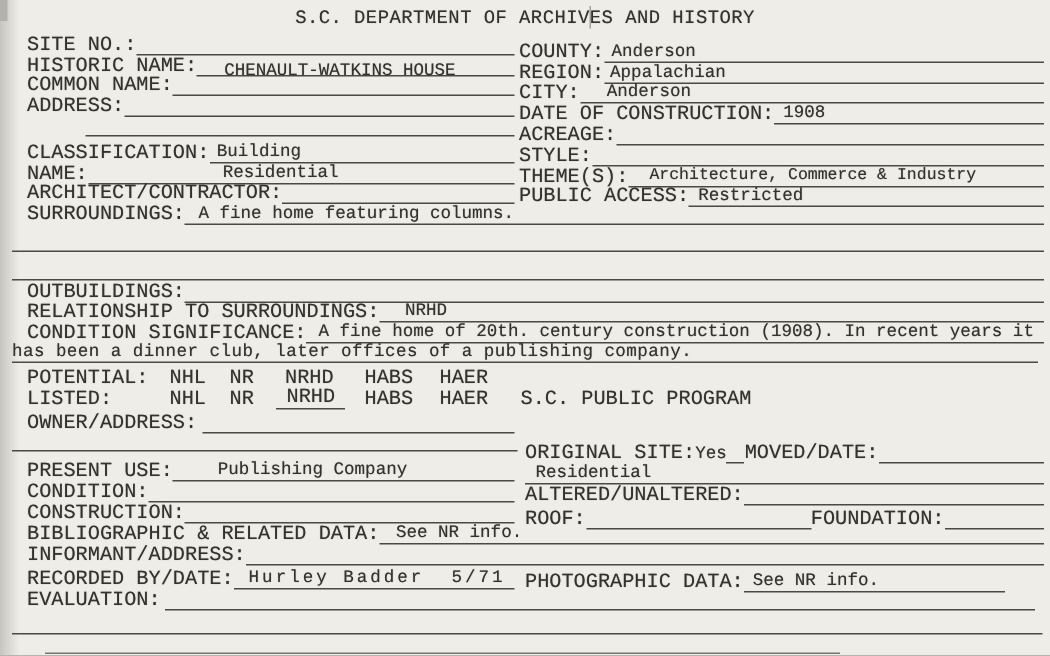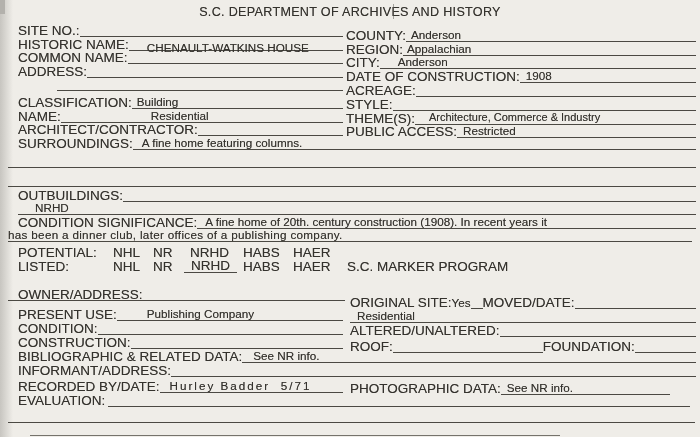--- a/index.html
+++ b/index.html
@@ -1,19 +1,19 @@
 <!DOCTYPE html>
 <html><head>
 <meta charset="utf-8">
 <style>
   html,body { margin:0; padding:0; background:#888; }
   .page {
     position:relative; width:700px; height:437px; overflow:hidden;
     background:#efede8;
-    font-family:Liberation Sans, sans-serif;
+    font-family:Liberation Mono, monospace;
     color:#34322d;
     text-shadow:0 0 .6px rgba(52,50,45,.55);
   }
   .edge {
     position:absolute; left:0; top:0; bottom:0; width:13px;
     background:linear-gradient(90deg,#c7c5c0,rgba(239,237,232,0));
   }
   .corner { position:absolute; left:0; top:0; width:5px; height:14px; background:#b3b1ac; }
   .title {
     position:absolute; top:5px; left:0; width:700px; text-align:center;
@@ -121,20 +121,21 @@
 
   <div class="row" style="top:155px;left:8px;width:688px"><span class="u"></span></div>
   <div class="row" style="top:174px;left:8px;width:688px"><span class="u"></span></div>
 
   <div class="row" style="top:189px;left:18px;width:678px">
     <span class="l">OUTBUILDINGS:</span>
     <span class="u"></span>
   </div>
 
   <div class="row" style="top:202px;left:18px;width:678px">
+    <span class="l">RELATIONSHIP TO SURROUNDINGS:</span>
     <span class="u"><span class="v" style="padding-left:17px">NRHD</span></span>
   </div>
 
   <div class="row" style="top:216px;left:18px;width:678px">
     <span class="l">CONDITION SIGNIFICANCE:</span>
     <span class="u"><span class="v" style="padding-left:8px">A fine home of 20th. century construction (1908). In recent years it</span></span>
   </div>
 
   <div class="row" style="top:229px;left:8px;width:684px">
     <span class="u"><span class="v" style="letter-spacing:.3px">has been a dinner club, later offices of a publishing company.</span></span>
@@ -149,24 +150,24 @@
     <span class="opt" style="left:275px">HAER</span>
   </div>
 
   <div class="row" style="top:260px;left:18px;width:679px">
     <span class="l">LISTED:</span>
     <span class="opt" style="left:95px">NHL</span>
     <span class="opt" style="left:135px">NR</span>
     <span class="opt sel" style="left:166px">NRHD</span>
     <span class="opt" style="left:225px">HABS</span>
     <span class="opt" style="left:275px">HAER</span>
-    <span class="opt" style="left:329px">S.C. MARKER PROGRAM</span>
-  </div>
-
-  <div class="row" style="top:288px;left:18px;width:325px">
+    <span class="opt" style="left:329px">S.C. PUBLIC PROGRAM</span>
+  </div>
+
+  <div class="row" style="top:276px;left:18px;width:325px">
     <span class="l">OWNER/ADDRESS:</span>
     <span class="u" style="margin-left:4px"></span>
   </div>
 
   <div class="row" style="top:288px;left:8px;width:337px">
     <span class="u"></span>
   </div>
   <div class="row" style="top:296px;left:350px;width:346px">
     <span class="l">ORIGINAL SITE:</span>
     <span class="v">Yes</span>

